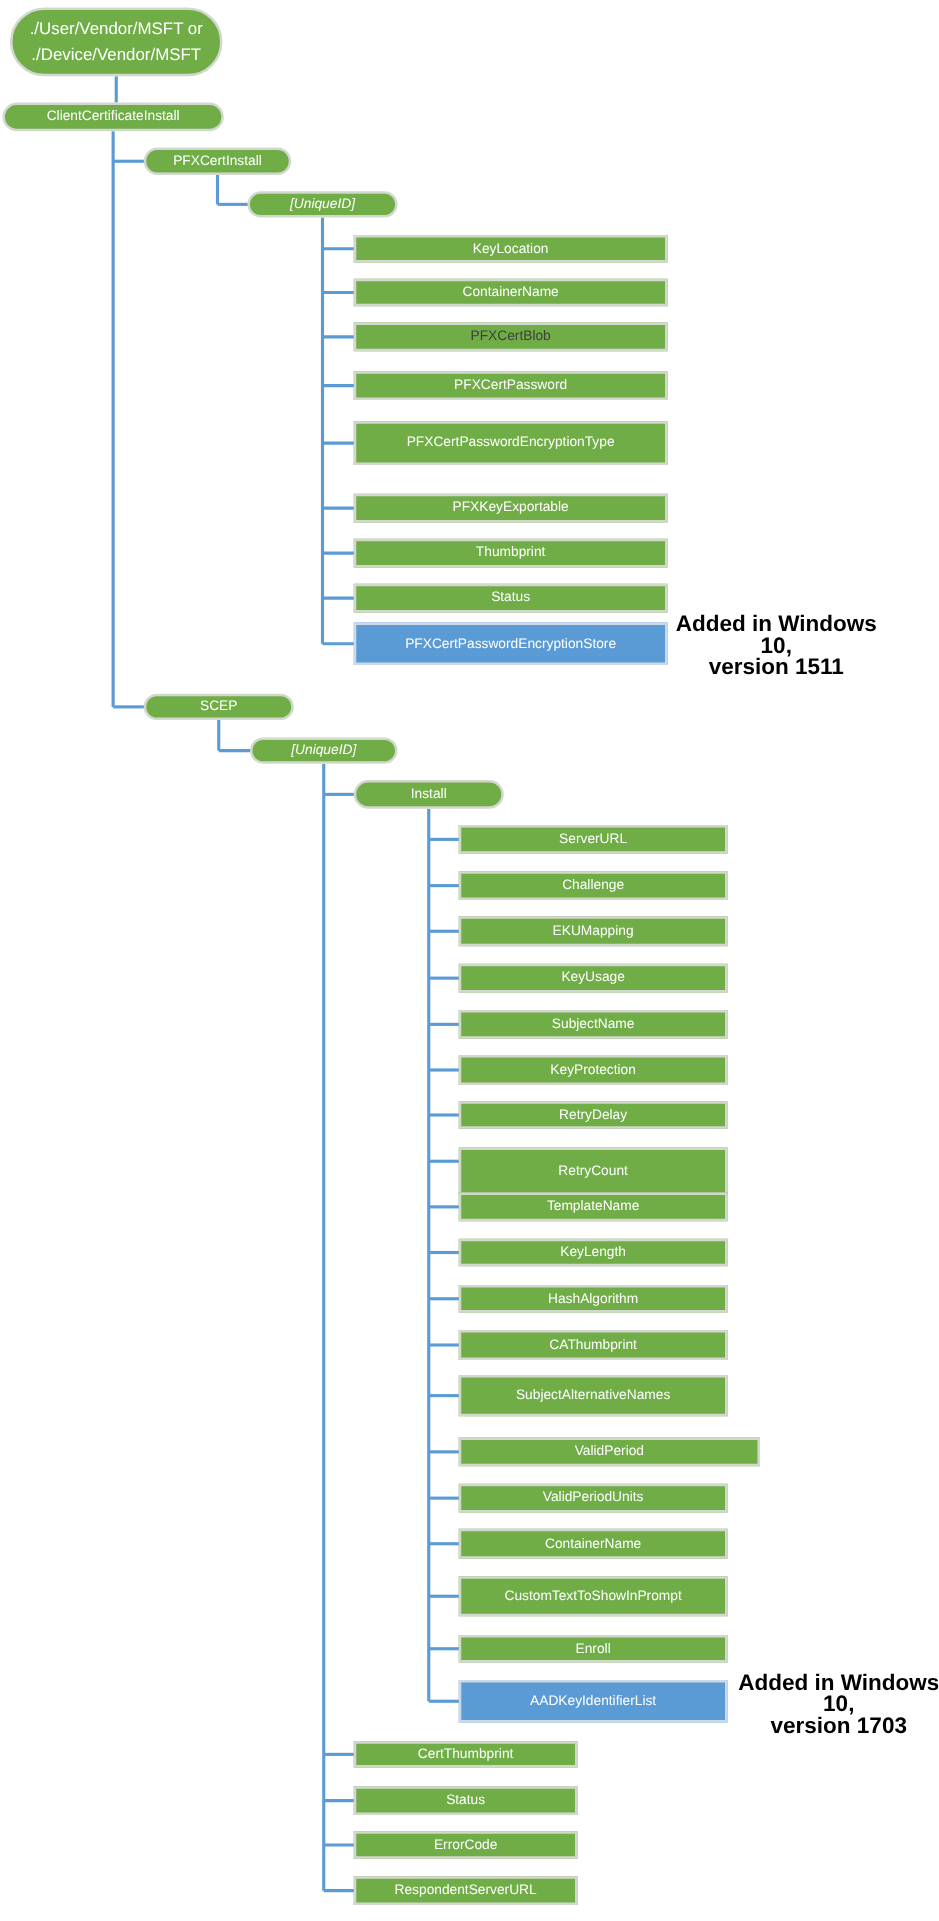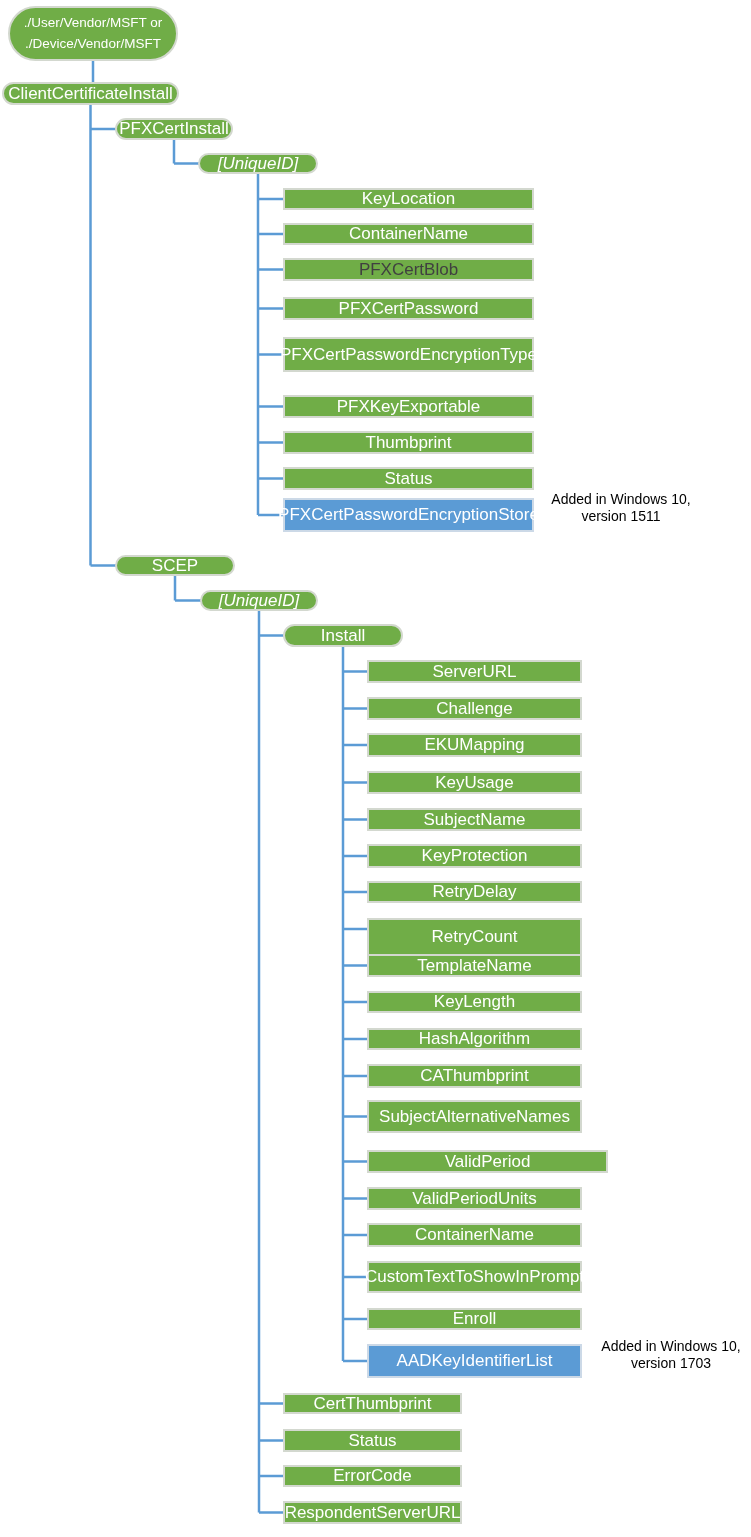--- a/index.html
+++ b/index.html
@@ -9,37 +9,37 @@
     background:#ffffff;
     font-family:"Liberation Sans", sans-serif;
     overflow:hidden;
   }
   #connectors{position:absolute;left:0;top:0;width:751px;height:1537px;pointer-events:none;}
   .node{
     position:absolute;
     box-sizing:border-box;
     display:flex;align-items:center;justify-content:center;
     color:#ffffff;
-    font-size:17px;
+    font-size:11px;
     line-height:1.15;
     text-align:center;
     white-space:pre-line;
   }
   .node.green{border:2px solid #d3d8cf;}
   .node.blue{border:2px solid #ccd9e7;}
   .node.pill{border-radius:999px;}
   .node.rect{border-radius:0;}
   .node.italic{font-style:italic;}
   .node.root{font-size:13.5px;line-height:1.55;}
   .annotation{
     position:absolute;
     text-align:center;
     color:#000000;
-    font-size:14px;
-    font-weight:400;
+    font-size:18px;
+    font-weight:700;
     line-height:17px;
     white-space:pre-line;
   }
 </style>
 </head>
 <body>
 
 <div id="stage">
   <svg id="connectors" width="751" height="1537" viewBox="0 0 751 1537" xmlns="http://www.w3.org/2000/svg">
       <line x1="93" y1="61" x2="93" y2="82" stroke="#5b9bd5" stroke-width="2.5"></line>

